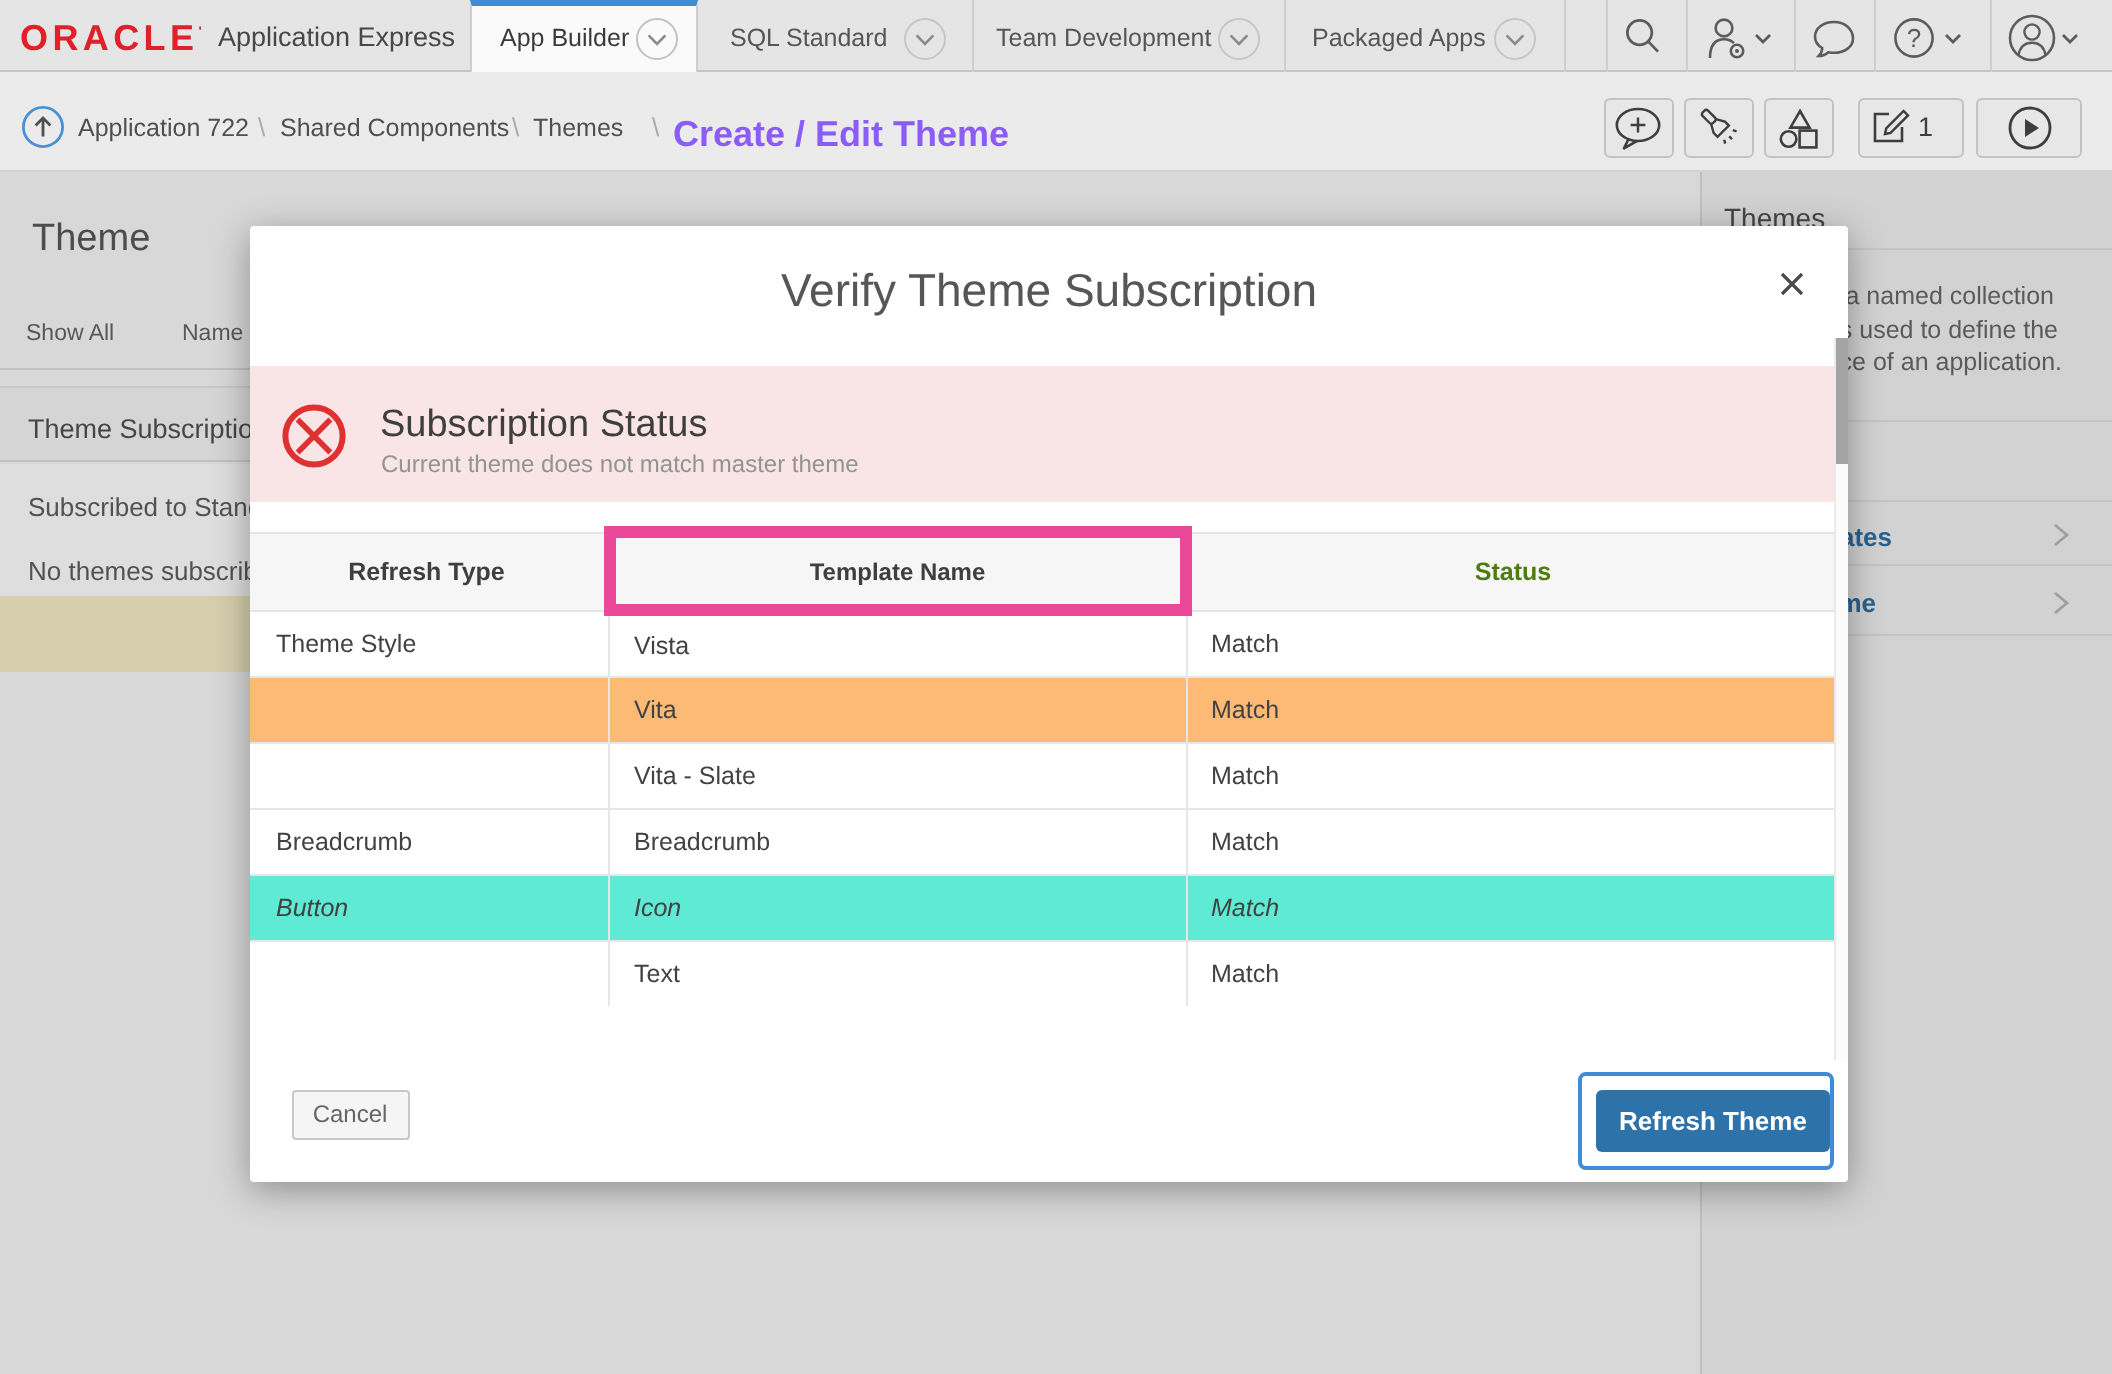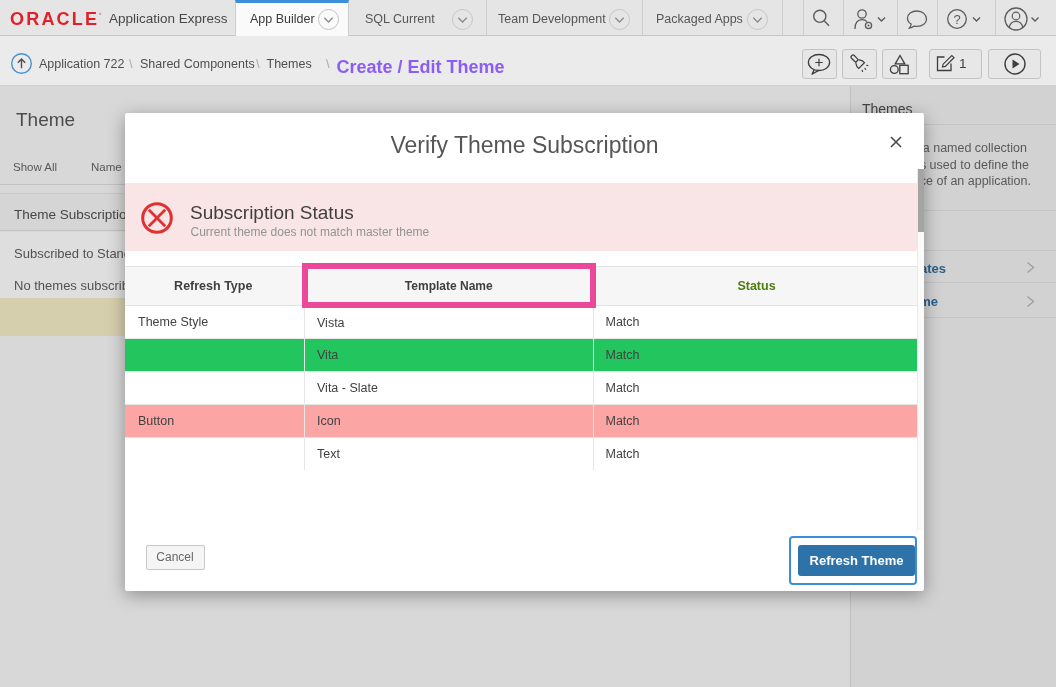--- a/index.html
+++ b/index.html
@@ -14,21 +14,21 @@
   <div class="abs" style="left:10px;top:9px;font-size:18px;font-weight:bold;color:#e2202a;letter-spacing:2.2px;">ORACLE<span style="font-size:7px;vertical-align:7px;letter-spacing:0;">'</span></div>
   <div class="abs" style="left:109px;top:11px;font-size:13.5px;color:#474747;">Application Express</div>
 
   <div class="abs" style="left:235px;top:0;width:114px;height:38px;background:#fafafa;border-left:1px solid #cecece;border-right:1px solid #cecece;border-top:3px solid #3d8ed9;"></div>
   <div class="abs" style="left:250px;top:12px;font-size:12.5px;color:#3a3a3a;">App Builder</div>
   <svg class="abs" style="left:318px;top:9px;" width="21" height="21">
       <circle cx="10.5" cy="10.5" r="10" fill="none" stroke="#c2c2c2" stroke-width="1"></circle>
       <path d="M6.3 8.7 L10.5 13 L14.7 8.7" fill="none" stroke="#8a8a8a" stroke-width="1.3"></path>
     </svg>
 
-  <div class="abs" style="left:365px;top:12px;font-size:12.5px;color:#565656;">SQL Current</div>
+  <div class="abs" style="left:365px;top:12px;font-size:12.5px;color:#565656;">SQL Standard</div>
   <svg class="abs" style="left:451.5px;top:9px;" width="21" height="21">
       <circle cx="10.5" cy="10.5" r="10" fill="none" stroke="#c6c6c6" stroke-width="1"></circle>
       <path d="M6.3 8.7 L10.5 13 L14.7 8.7" fill="none" stroke="#8a8a8a" stroke-width="1.3"></path>
     </svg>
   <div class="abs" style="left:485.5px;top:0;width:1px;height:36px;background:#cecece;"></div>
   <div class="abs" style="left:498px;top:12px;font-size:12.5px;color:#565656;">Team Development</div>
   <svg class="abs" style="left:609px;top:9px;" width="21" height="21">
       <circle cx="10.5" cy="10.5" r="10" fill="none" stroke="#c6c6c6" stroke-width="1"></circle>
       <path d="M6.3 8.7 L10.5 13 L14.7 8.7" fill="none" stroke="#8a8a8a" stroke-width="1.3"></path>
     </svg>
@@ -188,31 +188,36 @@
             <tr style="height:39px;background:#f6f6f6;">
           <th style="border:1px solid #e4e4e4;border-left:none;font-size:12.5px;color:#3f3f3f;">Refresh Type</th>
           <th style="border:6px solid #ec4899;font-size:12px;color:#3f3f3f;">Template Name</th>
           <th style="border:1px solid #e4e4e4;border-right:none;font-size:12.5px;color:#4d7c0f;">Status</th>
         </tr>
         <tr style="height:33px;">
               <td style="padding-left:13px;border-bottom:1px solid #e6e6e6;border-right:1px solid #e6e6e6;">Theme Style</td>
               <td style="padding-left:12px;border-bottom:1px solid #e6e6e6;border-right:1px solid #e6e6e6;">Vista</td>
               <td style="padding-left:12px;border-bottom:1px solid #e6e6e6;">Match</td>
             </tr>
-        <tr style="height:33px;background:#22c55e;padding-left:21px;">
+        <tr style="height:33px;background:#fdba74;padding-left:21px;">
               <td style="padding-left:13px;border-bottom:1px solid #e6e6e6;border-right:1px solid #e6e6e6;"></td>
               <td style="padding-left:12px;border-bottom:1px solid #e6e6e6;border-right:1px solid #e6e6e6;">Vita</td>
               <td style="padding-left:12px;border-bottom:1px solid #e6e6e6;">Match</td>
             </tr>
         <tr style="height:33px;">
               <td style="padding-left:13px;border-bottom:1px solid #e6e6e6;border-right:1px solid #e6e6e6;"></td>
               <td style="padding-left:12px;border-bottom:1px solid #e6e6e6;border-right:1px solid #e6e6e6;">Vita - Slate</td>
               <td style="padding-left:12px;border-bottom:1px solid #e6e6e6;">Match</td>
             </tr>
-        <tr style="height:33px;background:#fca5a5;">
+        <tr style="height:33px;">
+              <td style="padding-left:13px;border-bottom:1px solid #e6e6e6;border-right:1px solid #e6e6e6;">Breadcrumb</td>
+              <td style="padding-left:12px;border-bottom:1px solid #e6e6e6;border-right:1px solid #e6e6e6;">Breadcrumb</td>
+              <td style="padding-left:12px;border-bottom:1px solid #e6e6e6;">Match</td>
+            </tr>
+        <tr style="height:33px;background:#5eead4;font-style:italic;">
               <td style="padding-left:13px;border-bottom:1px solid #e6e6e6;border-right:1px solid #e6e6e6;">Button</td>
               <td style="padding-left:12px;border-bottom:1px solid #e6e6e6;border-right:1px solid #e6e6e6;">Icon</td>
               <td style="padding-left:12px;border-bottom:1px solid #e6e6e6;">Match</td>
             </tr>
         <tr style="height:33px;">
               <td style="padding-left:13px;border-right:1px solid #e6e6e6;"></td>
               <td style="padding-left:12px;border-right:1px solid #e6e6e6;">Text</td>
               <td style="padding-left:12px;">Match</td>
             </tr>
       </tbody>

